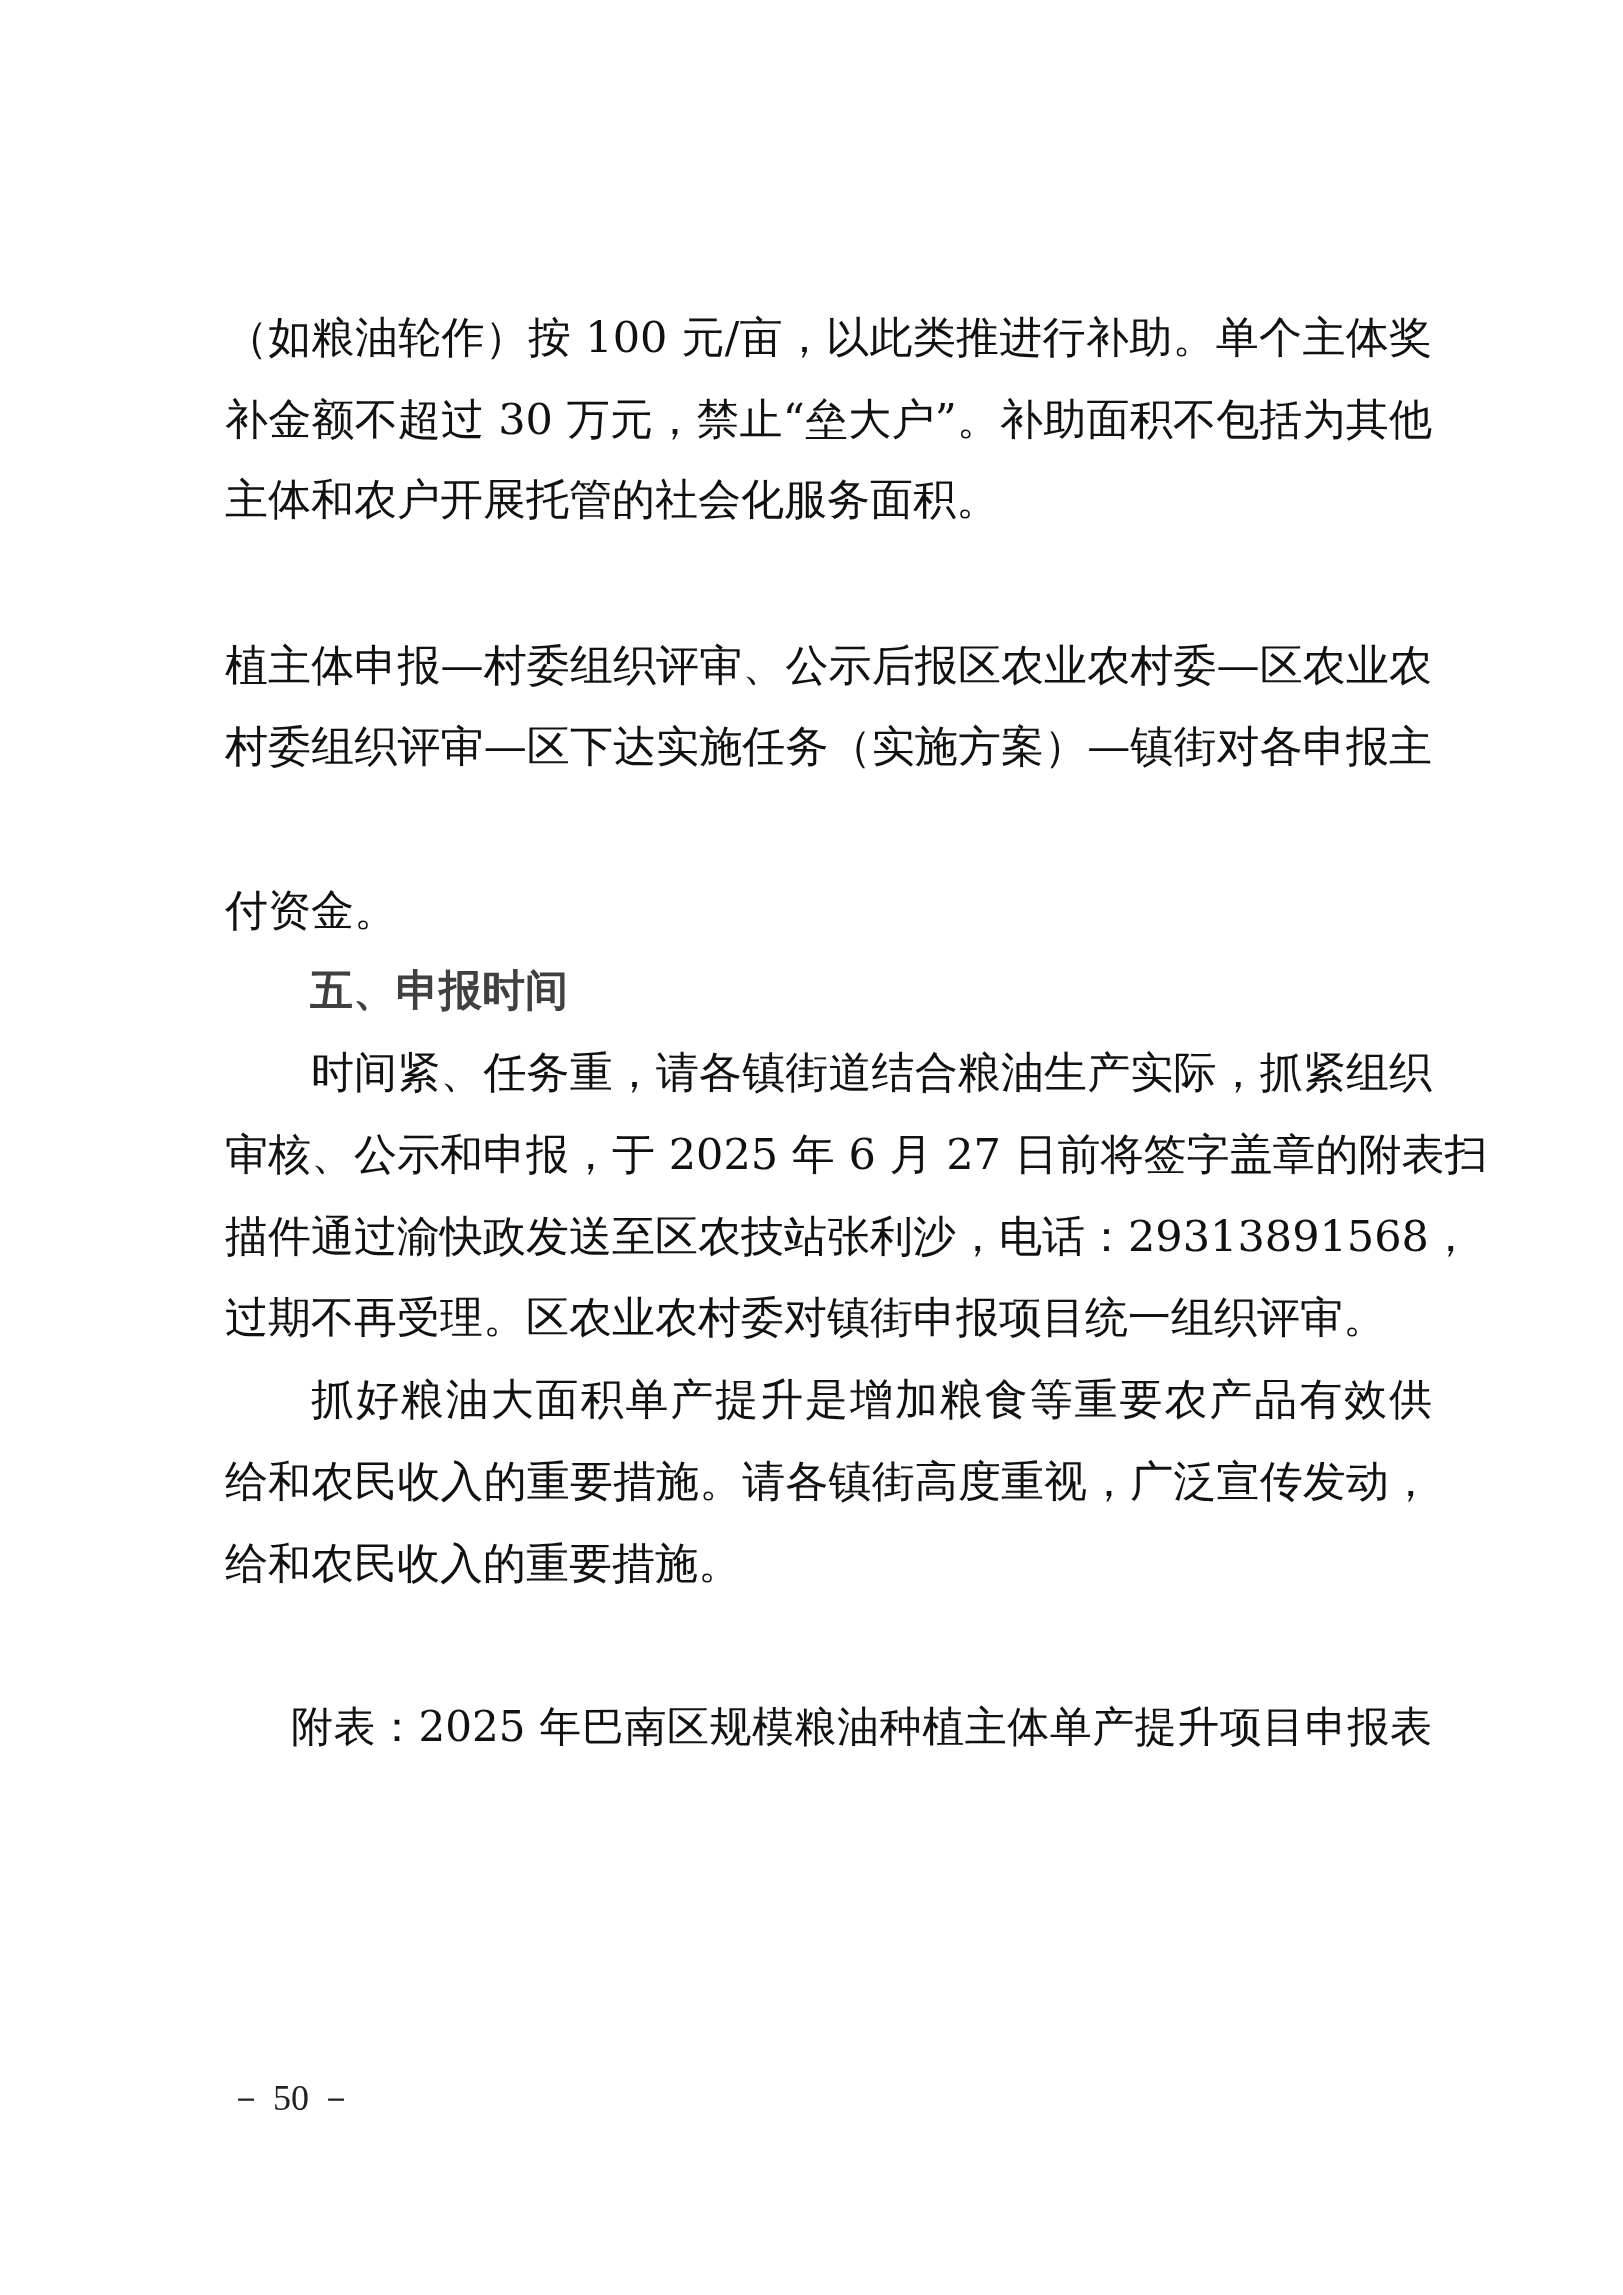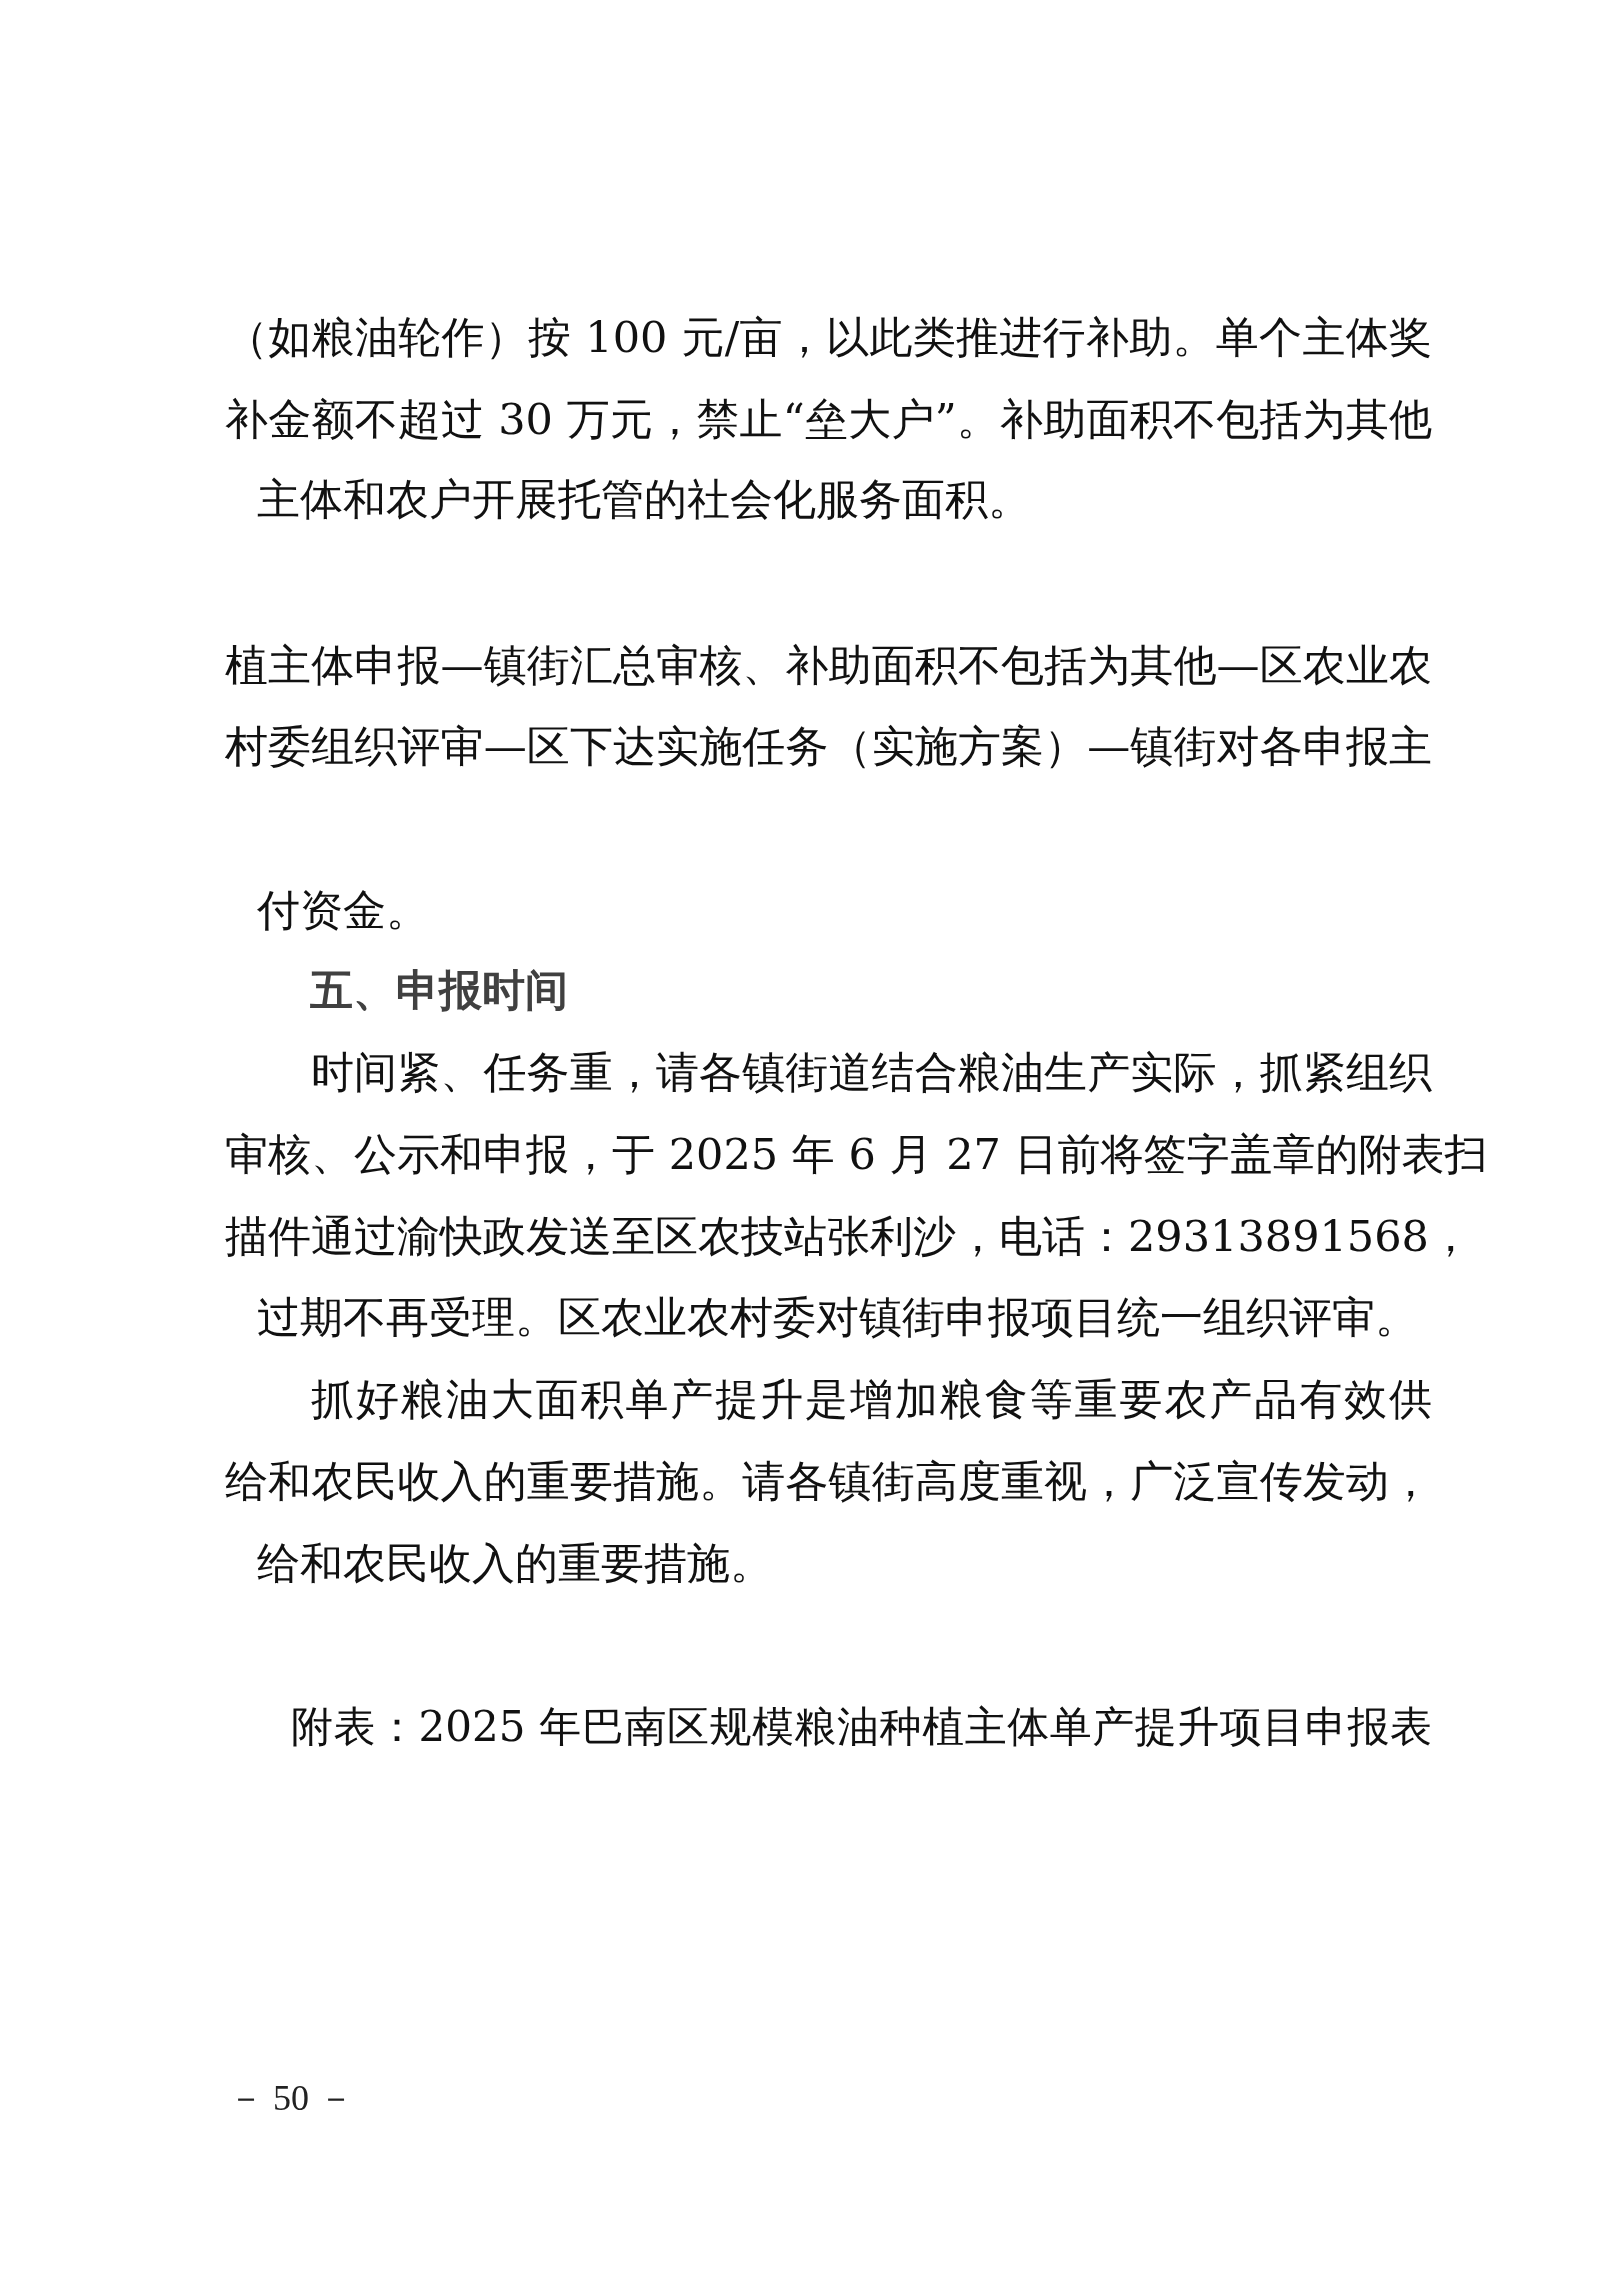--- a/index.html
+++ b/index.html
@@ -11,21 +11,21 @@
     width: 1207px;
     height: 49px;
     font-family: "DejaVu Serif", "Liberation Serif", serif;
     font-size: 43px;
     line-height: 49px;
     color: #111111;
     white-space: nowrap;
     text-align: justify;
     text-align-last: justify;
   }
-  .line.last { text-align-last: left; margin-left: 32px; }
+  .line.last { text-align-last: left; }
   .line.indent2 { left: 300px; width: 1121px; }
   .line.bold-kai { font-weight: bold; }
   .heading {
     position: absolute;
     left: 299px;
     height: 49px;
     font-family: "DejaVu Sans", "Liberation Sans", sans-serif;
     font-size: 43px;
     line-height: 49px;
     font-weight: bold;
@@ -60,21 +60,21 @@
 </style>
 </head>
 <body>
 
 <div class="page">
 
   <div class="line" style="top:313px">（如粮油轮作）按 100 元/亩，以此类推进行补助。单个主体奖</div>
   <div class="line" style="top:395px">补金额不超过 30 万元，禁止“垒大户”。补助面积不包括为其他</div>
   <div class="line last" style="top:475px">主体和农户开展托管的社会化服务面积。</div>
 
-  <div class="line" style="top:641px">植主体申报—镇街汇总审核、补助面积不包括为其他—区农业农</div>
+  <div class="line" style="top:641px">植主体申报—村委组织评审、公示后报区农业农村委—区农业农</div>
   <div class="line" style="top:722px">村委组织评审—区下达实施任务（实施方案）—镇街对各申报主</div>
   <div class="line last" style="top:886px">付资金。</div>
 
   <div class="heading" style="top:966px">五、申报时间</div>
 
   <div class="line indent2" style="top:1048px">时间紧、任务重，请各镇街道结合粮油生产实际，抓紧组织</div>
   <div class="line" style="top:1130px">审核、公示和申报，于 2025 年 6 月 27 日前将签字盖章的附表扫</div>
   <div class="line" style="top:1212px">描件通过渝快政发送至区农技站张利沙，电话：29313891568，</div>
   <div class="line last" style="top:1293px">过期不再受理。区农业农村委对镇街申报项目统一组织评审。</div>
 

